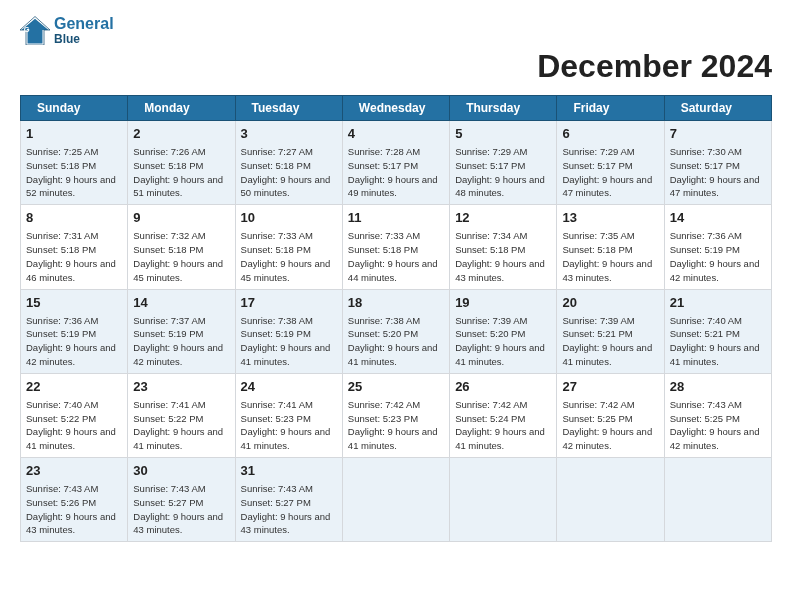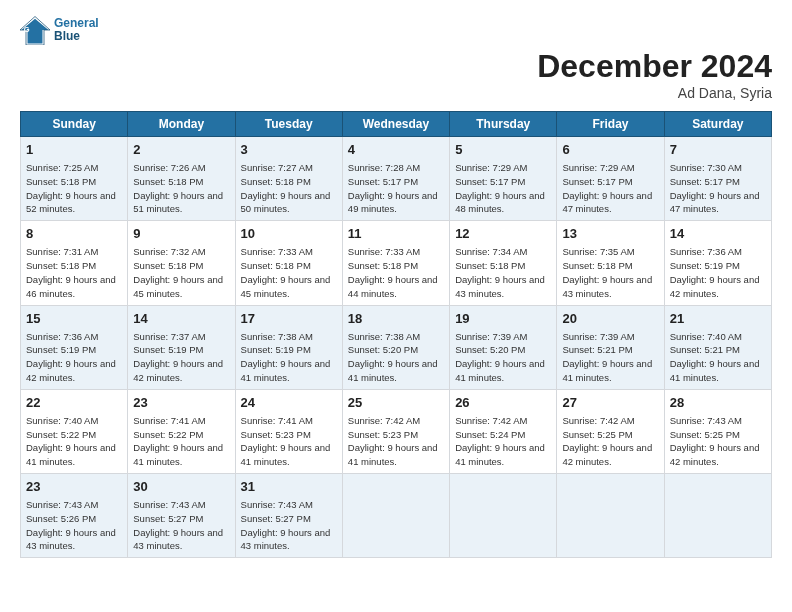--- a/index.html
+++ b/index.html
@@ -44,22 +44,22 @@
       color: #444;
     }
     .calendar {
       width: 100%;
       border-collapse: collapse;
       font-size: 10px;
     }
     .calendar thead th {
       background-color: #2471a3;
       color: #fff;
-      padding: 5px 0;
-      text-align: center;
+      padding: 5px 16px;
+      text-align: left;
       font-size: 12px;
       font-weight: bold;
       border: 1px solid #1a5276;
     }
     .calendar tbody tr {
       height: 80px;
     }
     .calendar tbody tr:nth-child(odd) {
       background-color: #eaf2f8;
     }
@@ -95,29 +95,28 @@
 <div class="page">
   <div class="header">
     <div class="logo">
       <svg class="logo-icon" viewBox="0 0 40 40">
         <rect x="0" y="0" width="40" height="40" fill="white"></rect>
         <polygon points="20,5 38,20 30,20 30,38 10,38 10,20 2,20" fill="#2471a3"></polygon>
         <polygon points="20,2 40,20 32,20 32,40 8,40 8,20 0,20" fill="none" stroke="#1a5276" stroke-width="1"></polygon>
         <text x="5" y="22" font-size="10" fill="white" font-weight="bold">G</text>
       </svg>
       <div>
-        <div style="font-size:12px; font-weight:bold; color:#1a5276; line-height:1.1;">
+        <div style="font-size:16px; font-weight:bold; color:#1a5276; line-height:1.1;">
           <span style="color:#2471a3">General</span>
         </div>
         <div style="font-size:12px; font-weight:bold; color:#1a5276; line-height:1.1;">Blue</div>
       </div>
     </div>
     <div class="title-block">
       <div class="month-title">December 2024</div>
-      <div class="subtitle">Ad Dana, Syria</div>
     </div>
   </div>
 
   <table class="calendar">
     <thead>
       <tr>
       <th>Sunday</th>
           <th>Monday</th>
           <th>Tuesday</th>
           <th>Wednesday</th>

